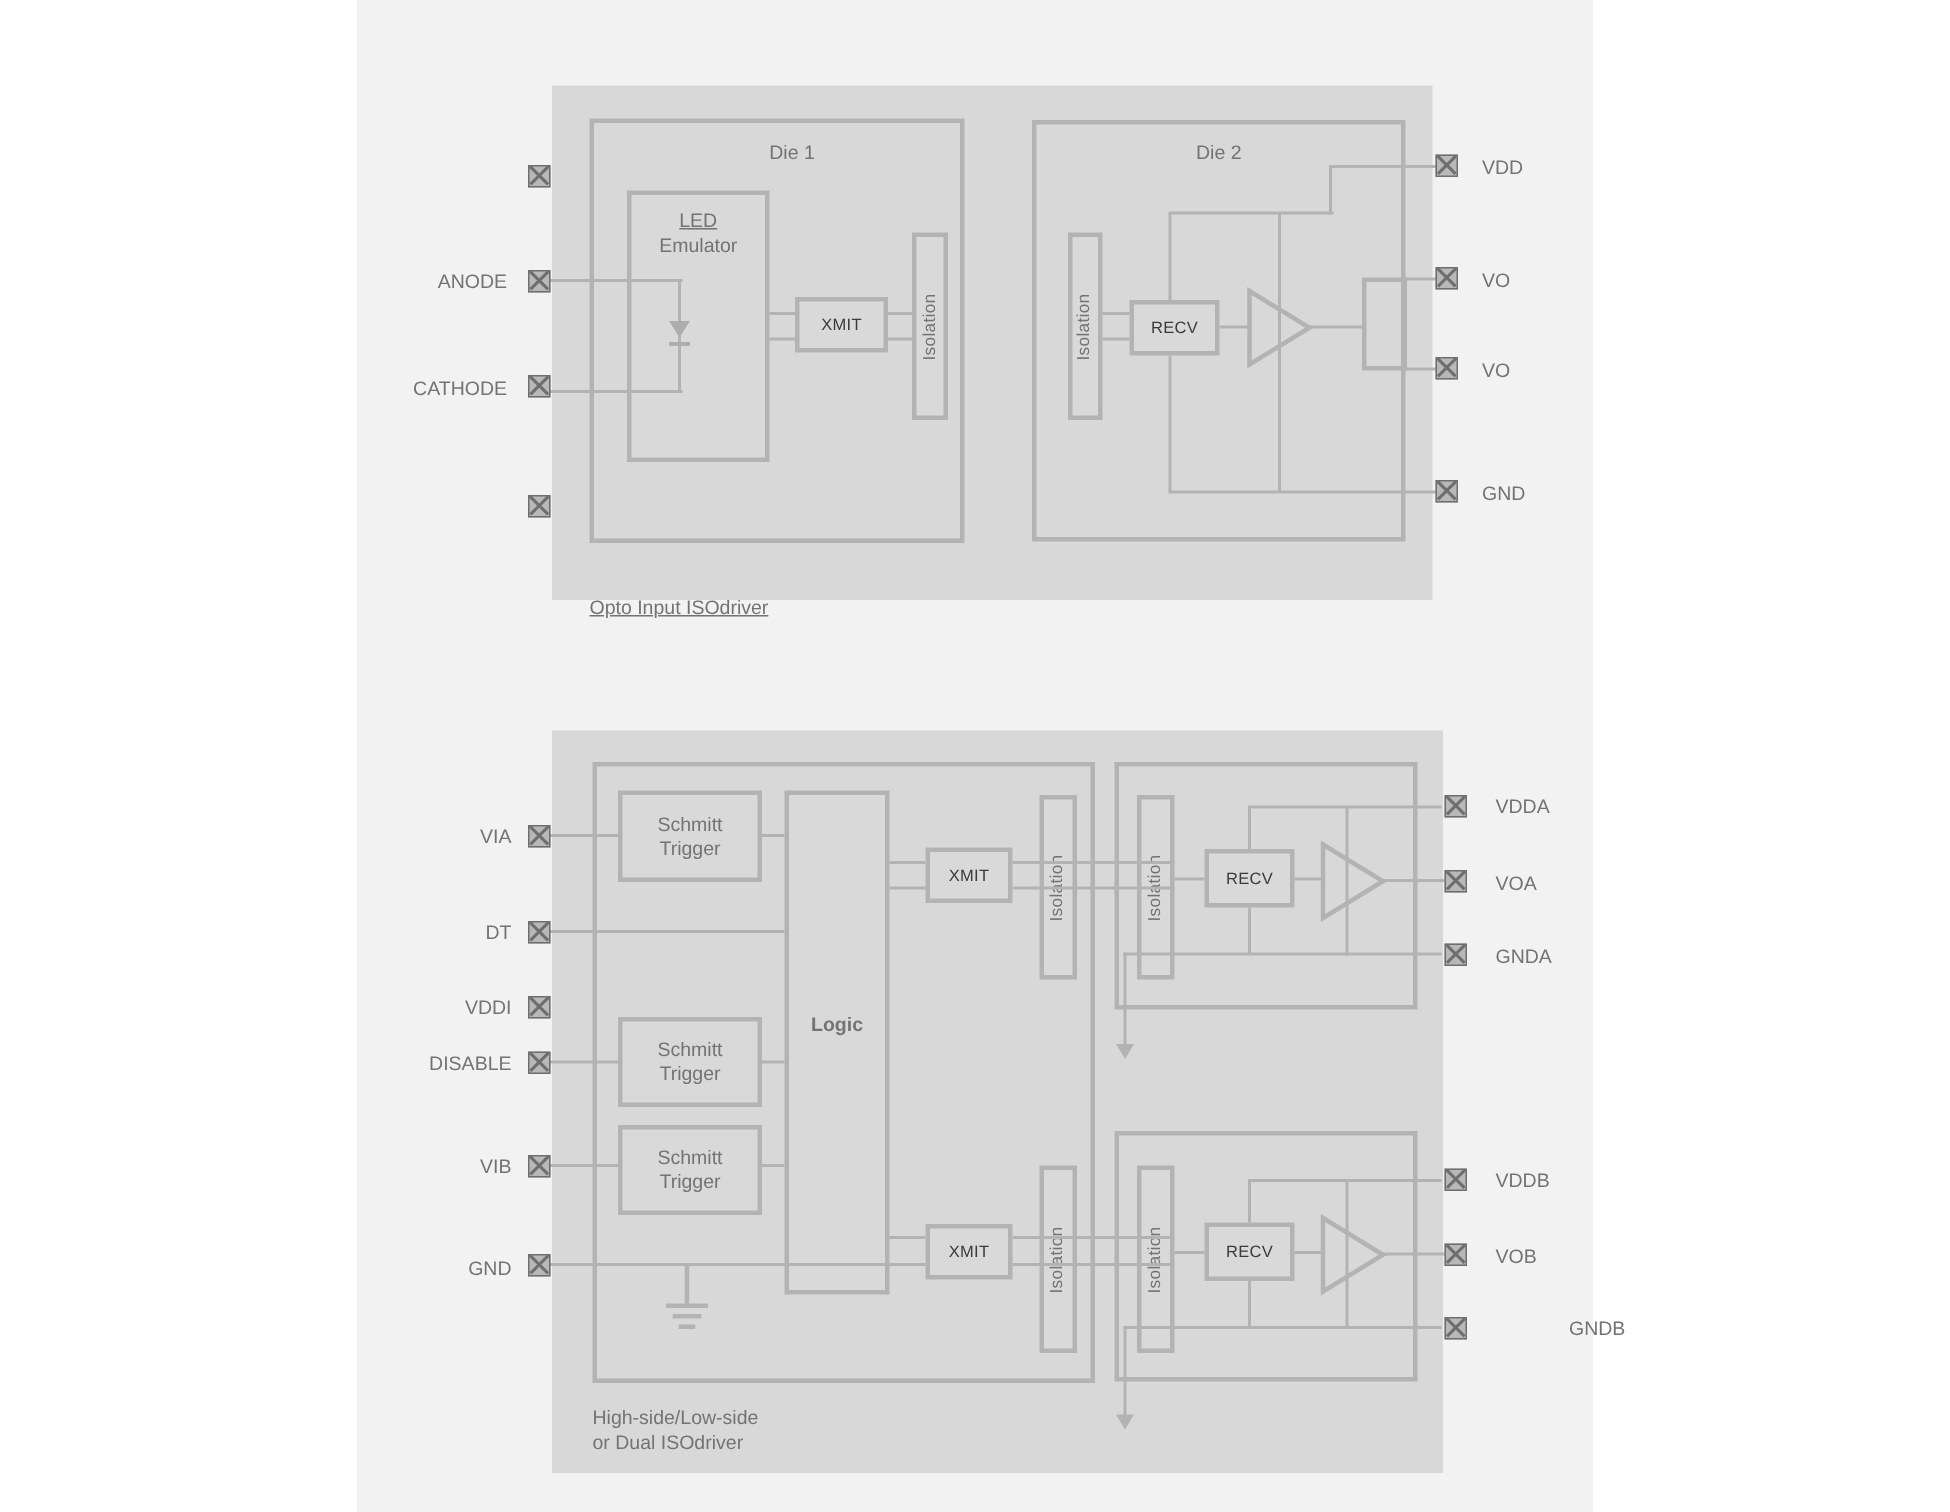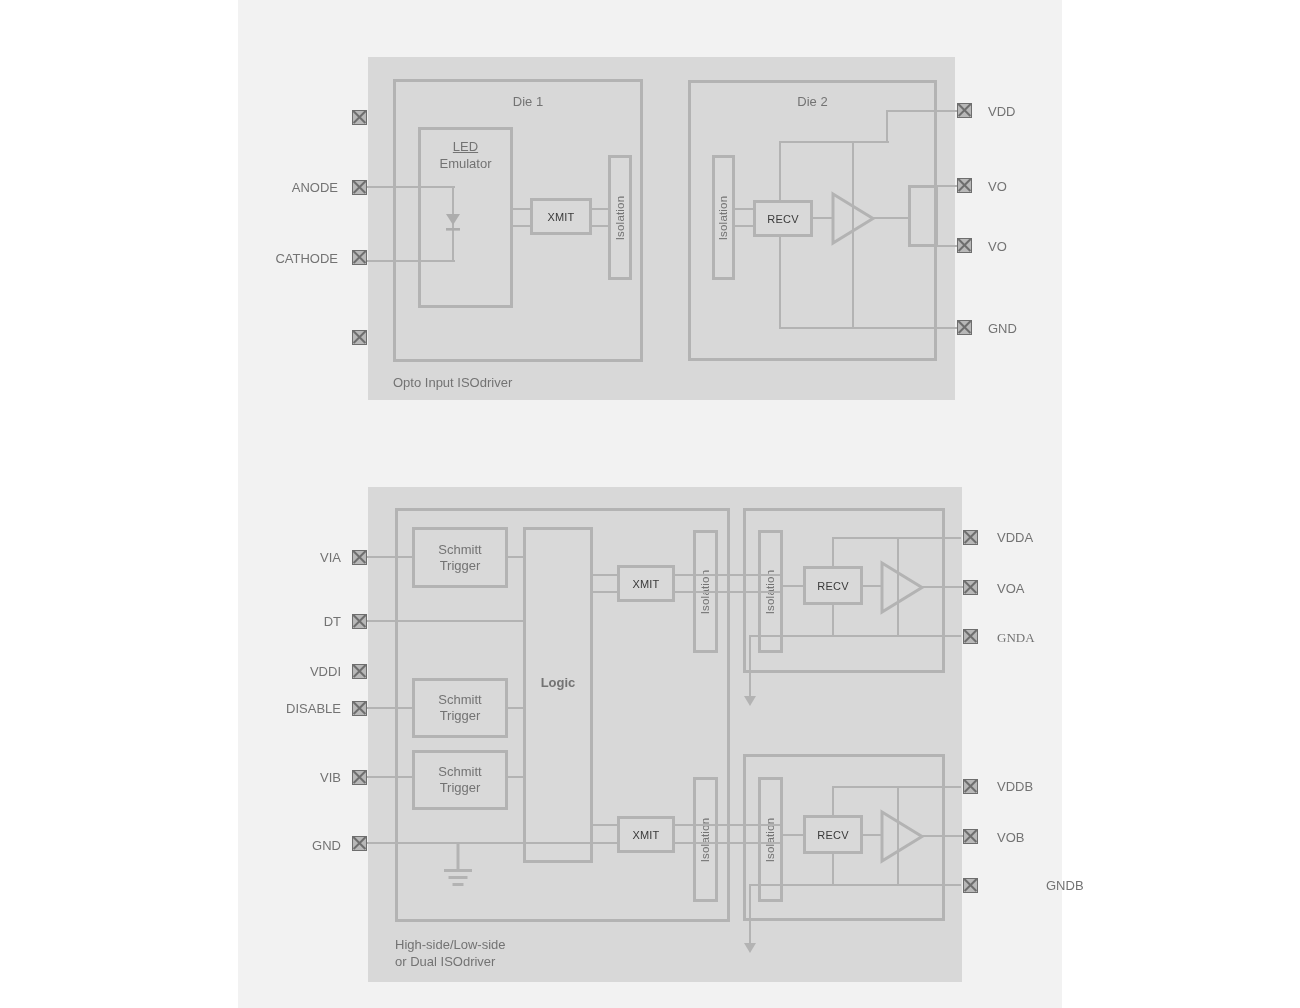--- a/index.html
+++ b/index.html
@@ -97,21 +97,21 @@
   <div class="pin" style="left:957px;top:178px;"></div>
   <div class="pin" style="left:957px;top:238px;"></div>
   <div class="pin" style="left:957px;top:320px;"></div>
 
   <div class="lbl r" style="left:238px;top:180px;width:100px;">ANODE</div>
   <div class="lbl r" style="left:238px;top:251px;width:100px;">CATHODE</div>
   <div class="lbl" style="left:988px;top:104px;">VDD</div>
   <div class="lbl" style="left:988px;top:179px;">VO</div>
   <div class="lbl" style="left:988px;top:239px;">VO</div>
   <div class="lbl" style="left:988px;top:321px;">GND</div>
-  <div class="lbl" style="left:393px;top:375px;">Opto Input ISOdriver</div>
+  <div class="lbl" style="left:393px;top:397px;text-decoration:underline;">Opto Input ISOdriver</div>
 
   <div class="panel" style="left:368px;top:487px;width:594px;height:495px;"></div>
 
   <div class="bx" style="left:395px;top:508px;width:335px;height:414px;"></div>
   <div class="bx" style="left:743px;top:508px;width:202px;height:165px;"></div>
   <div class="bx" style="left:743px;top:754px;width:202px;height:167px;"></div>
 
   <div class="uwire" style="left:832px;top:538px;width:2px;height:99px;"></div>
   <div class="uwire" style="left:897px;top:538px;width:2px;height:99px;"></div>
   <div class="uwire" style="left:832px;top:787px;width:2px;height:99px;"></div>
@@ -218,20 +218,20 @@
   <div class="pin" style="left:963px;top:878px;"></div>
 
   <div class="lbl r" style="left:211px;top:550px;width:130px;">VIA</div>
   <div class="lbl r" style="left:211px;top:614px;width:130px;">DT</div>
   <div class="lbl r" style="left:211px;top:664px;width:130px;">VDDI</div>
   <div class="lbl r" style="left:211px;top:701px;width:130px;">DISABLE</div>
   <div class="lbl r" style="left:211px;top:770px;width:130px;">VIB</div>
   <div class="lbl r" style="left:211px;top:838px;width:130px;">GND</div>
   <div class="lbl" style="left:997px;top:530px;">VDDA</div>
   <div class="lbl" style="left:997px;top:581px;">VOA</div>
-  <div class="lbl" style="left:997px;top:630px;font-family:Liberation Serif, serif;">GNDA</div>
+  <div class="lbl" style="left:997px;top:630px;">GNDA</div>
   <div class="lbl" style="left:997px;top:779px;">VDDB</div>
   <div class="lbl" style="left:997px;top:830px;">VOB</div>
   <div class="lbl" style="left:1046px;top:878px;">GNDB</div>
 
   <div class="lbl" style="left:395px;top:937px;">High-side/Low-side</div>
   <div class="lbl" style="left:395px;top:954px;">or Dual ISOdriver</div>
 </div>
 
 </body></html>

